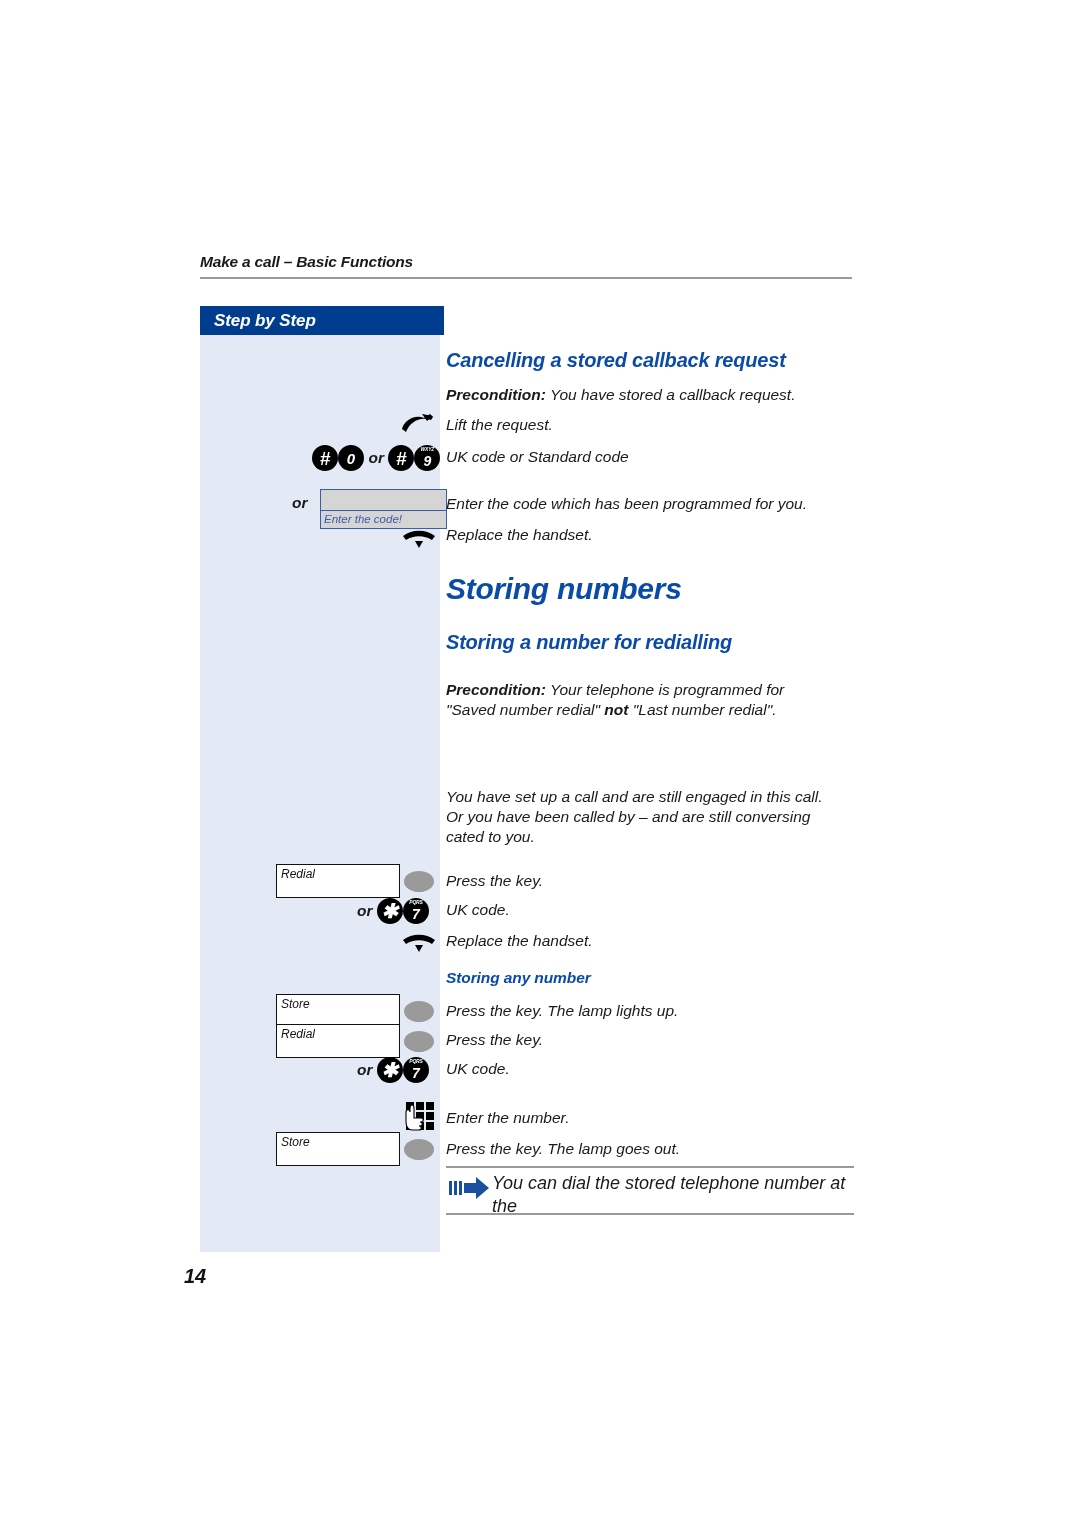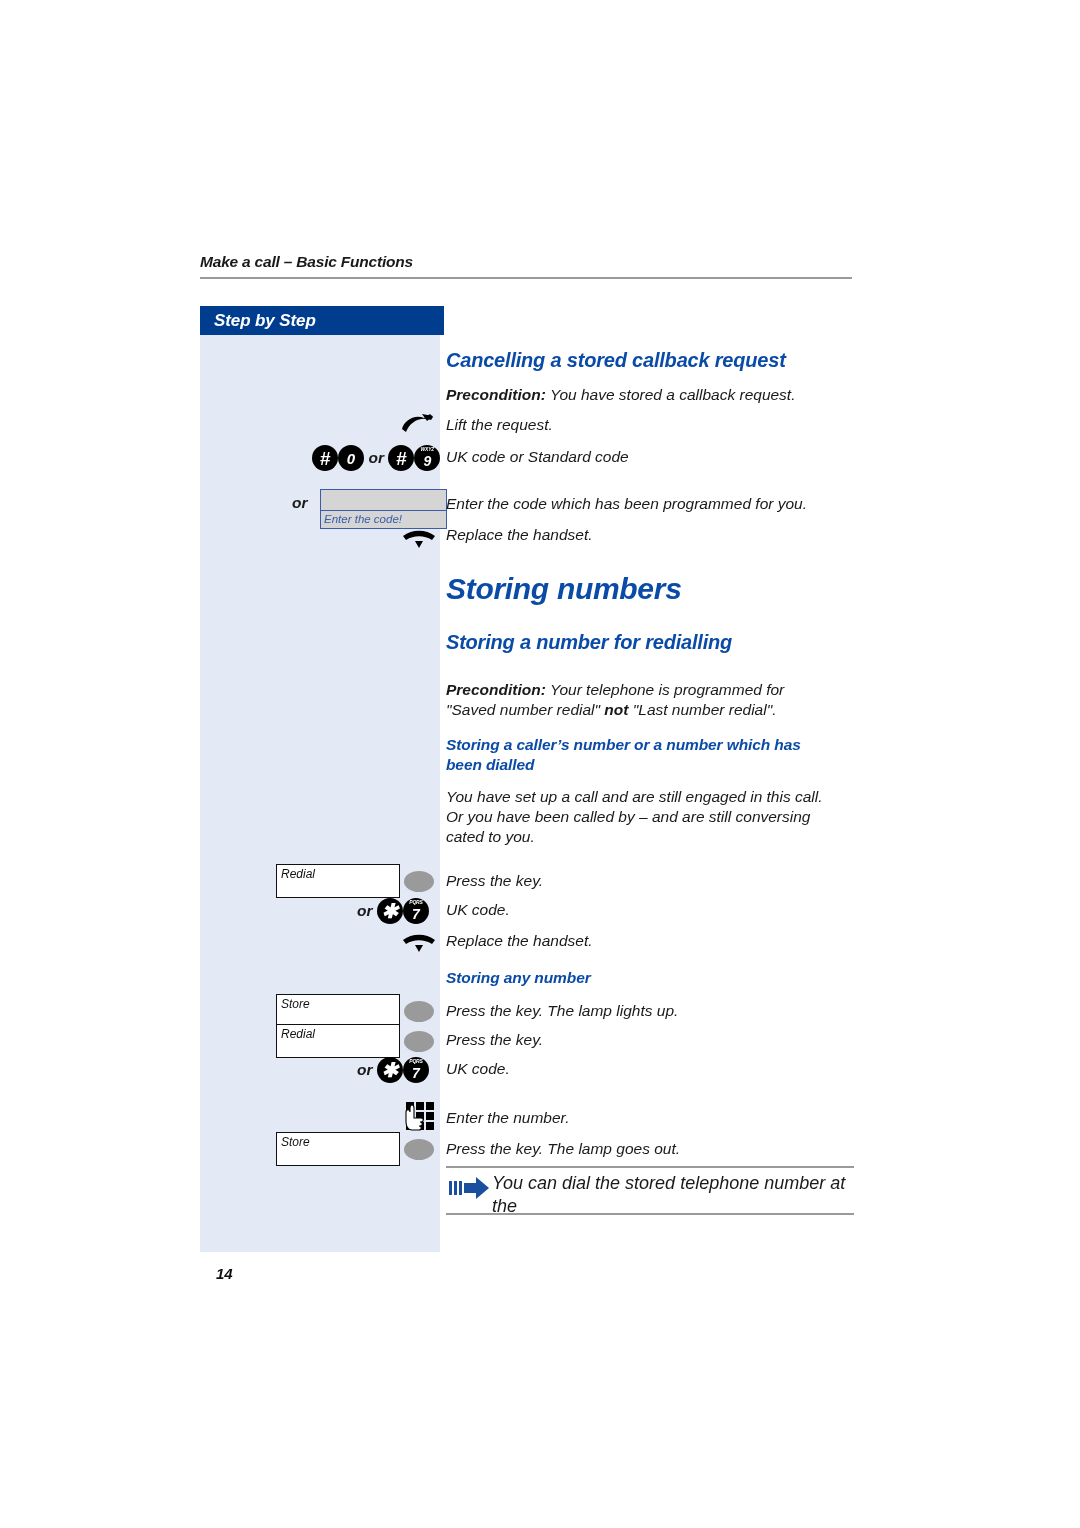--- a/index.html
+++ b/index.html
@@ -226,23 +226,23 @@
     left: 492px;
     width: 362px;
     font-size: 18px;
     line-height: 1.28;
     color: #1a1a1a;
   }
 
   
   .pageno {
     position: absolute;
-    left: 216px;
+    left: 184px;
     top: 1265px;
-    font-size: 15px;
+    font-size: 20px;
     font-weight: bold;
     color: #111111;
   }
 
   svg { display: block; }
 </style>
 </head>
 <body>
 
 <div class="page">
@@ -298,23 +298,20 @@
   </div>
 
   <div class="rt" style="top:630px;">
     <h2 class="doc-h2">Storing a number for redialling</h2>
   </div>
   <div class="rt" style="top:680px;">
     <p class="doc-p"><span class="bold">Precondition:</span><span> Your telephone is programmed for</span></p>
     <p class="doc-p"><span>"Saved number redial" </span><span class="bold">not</span><span> "Last number redial".</span></p>
   </div>
 
-  <div class="rt" style="top:735px;">
-    <h3 class="doc-h3"><span>Storing a caller’s number or a number which has</span><br><span>been dialled</span></h3>
-  </div>
 
   <div class="rt" style="top:787px;">
     <p class="doc-p">You have set up a call and are still engaged in this call.</p>
     <p class="doc-p">Or you have been called by – and are still conversing</p>
     <p class="doc-p">cated to you.</p>
   </div>
 
   <div class="fkey" style="left:276px;top:870px;">
     <div class="fkey-label">Redial</div>
     <div class="fkey-btn"></div>

